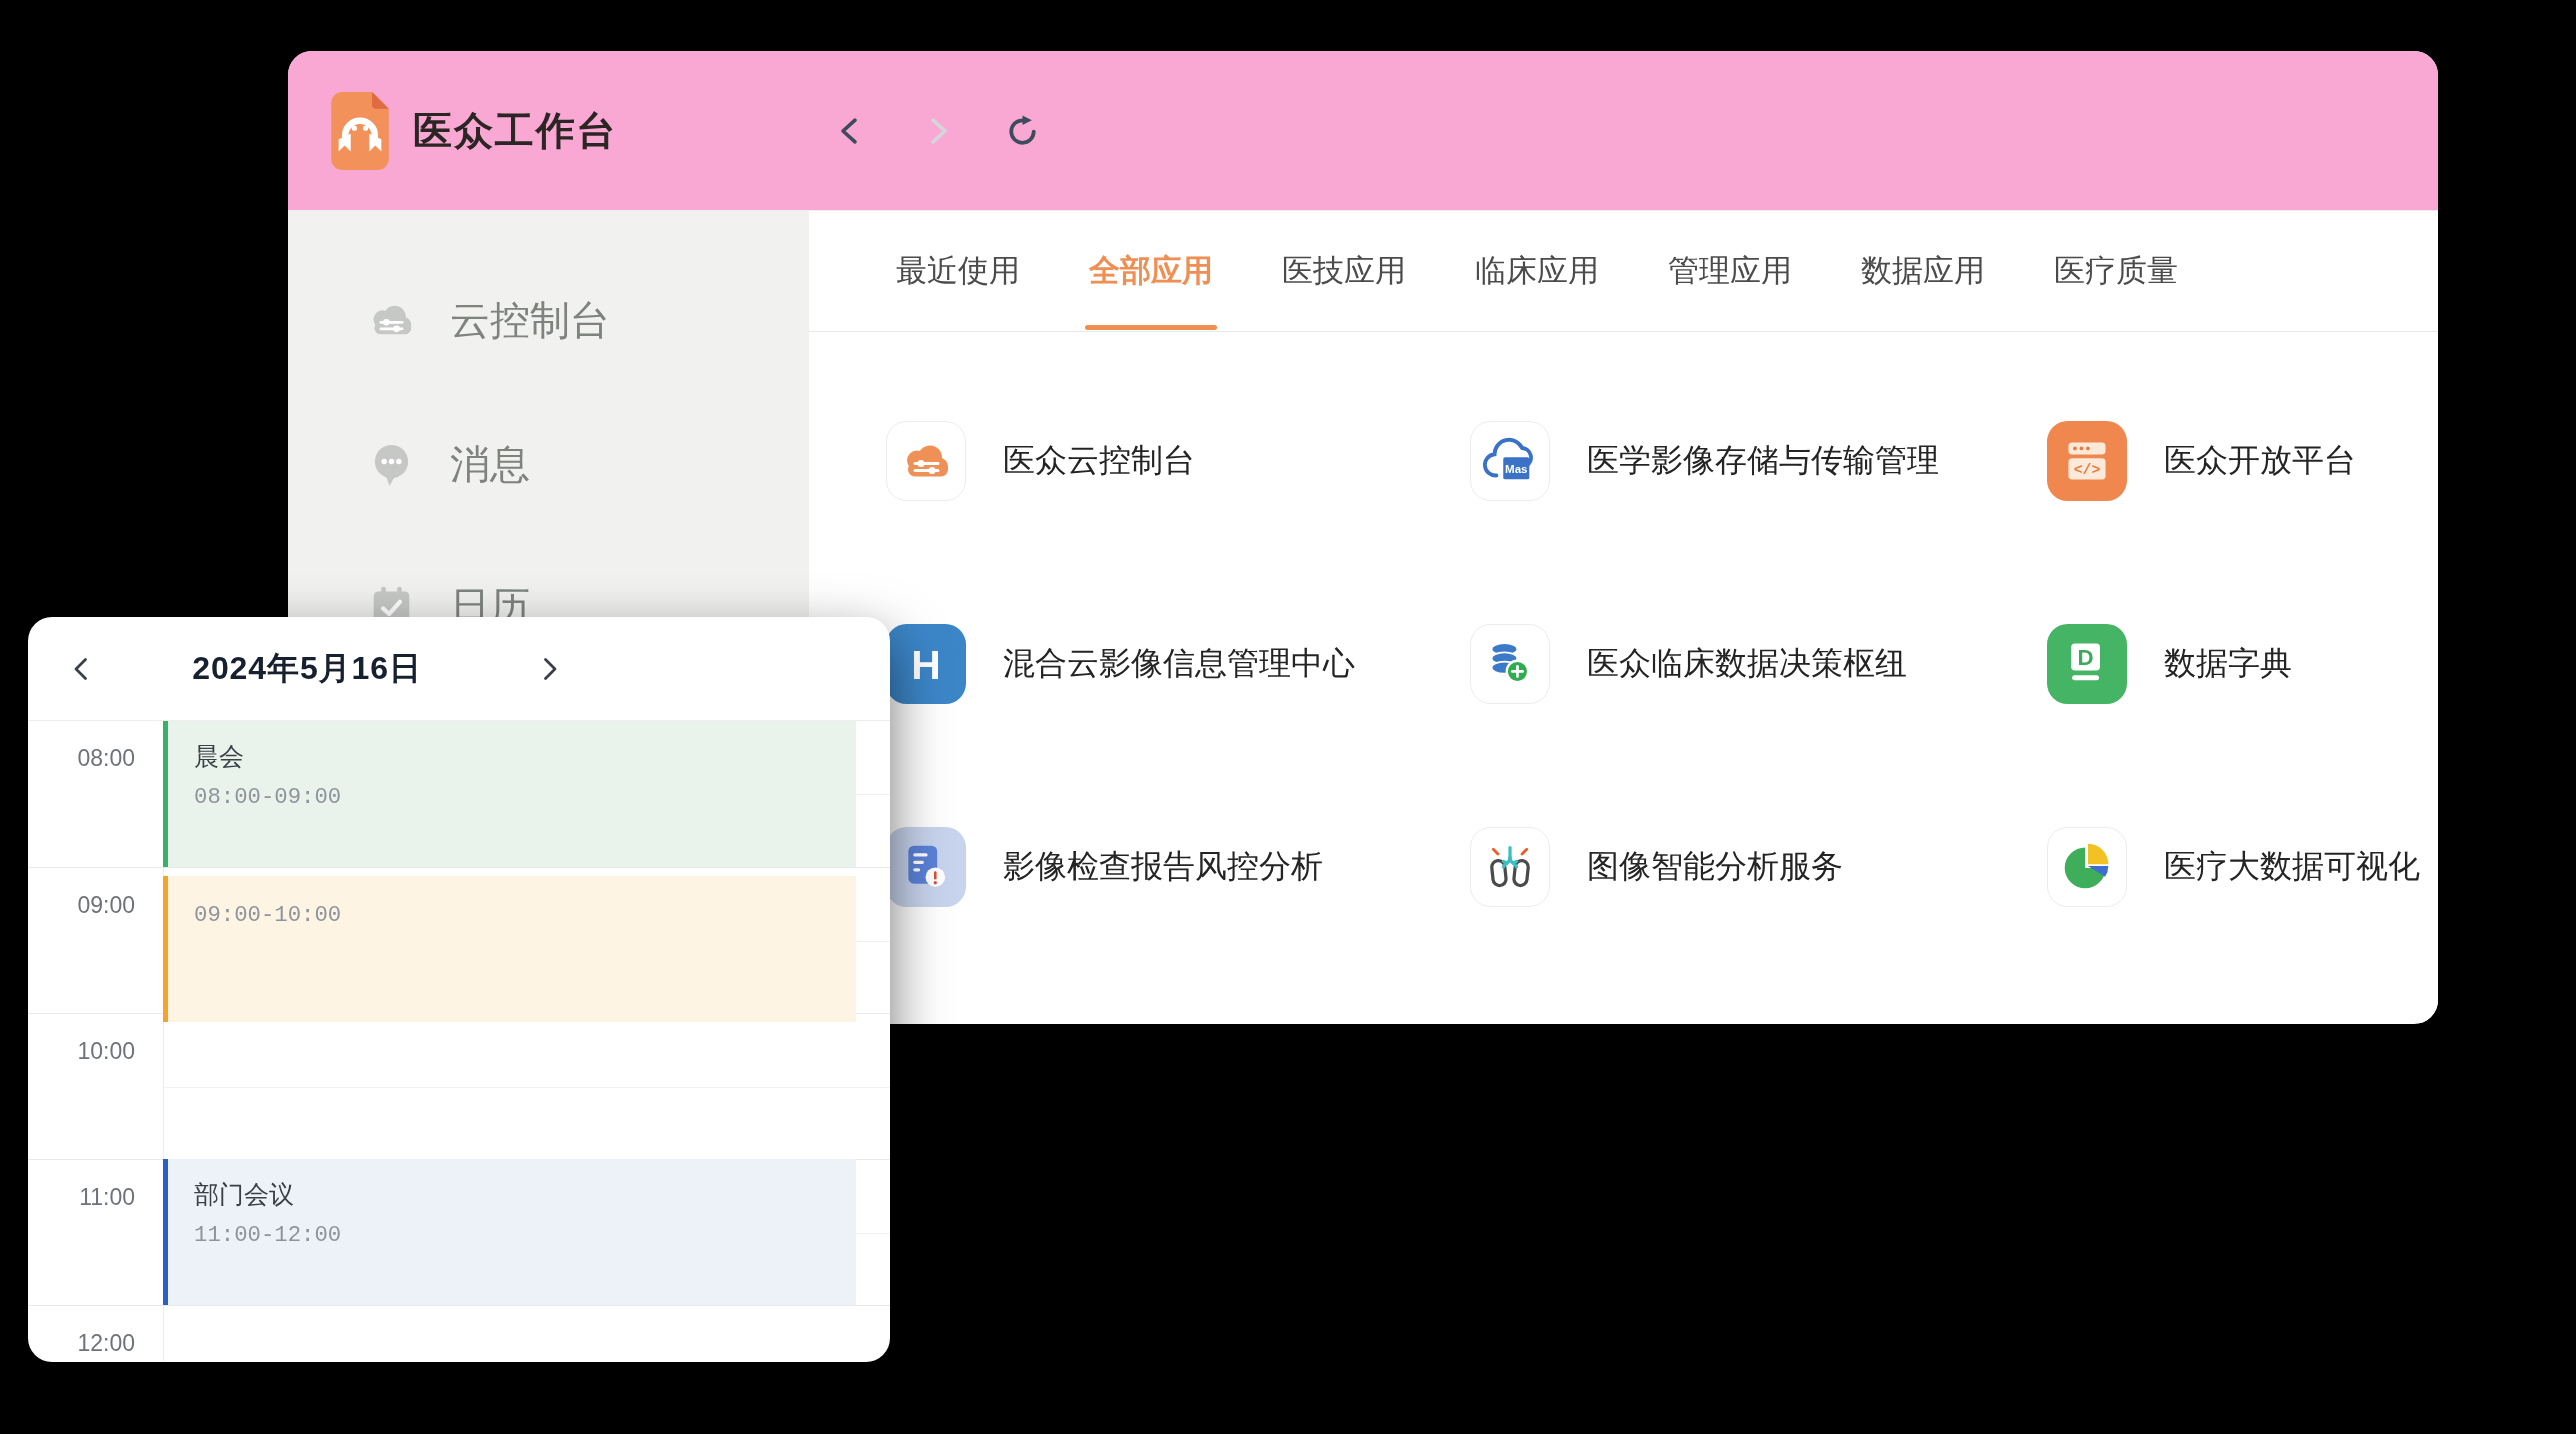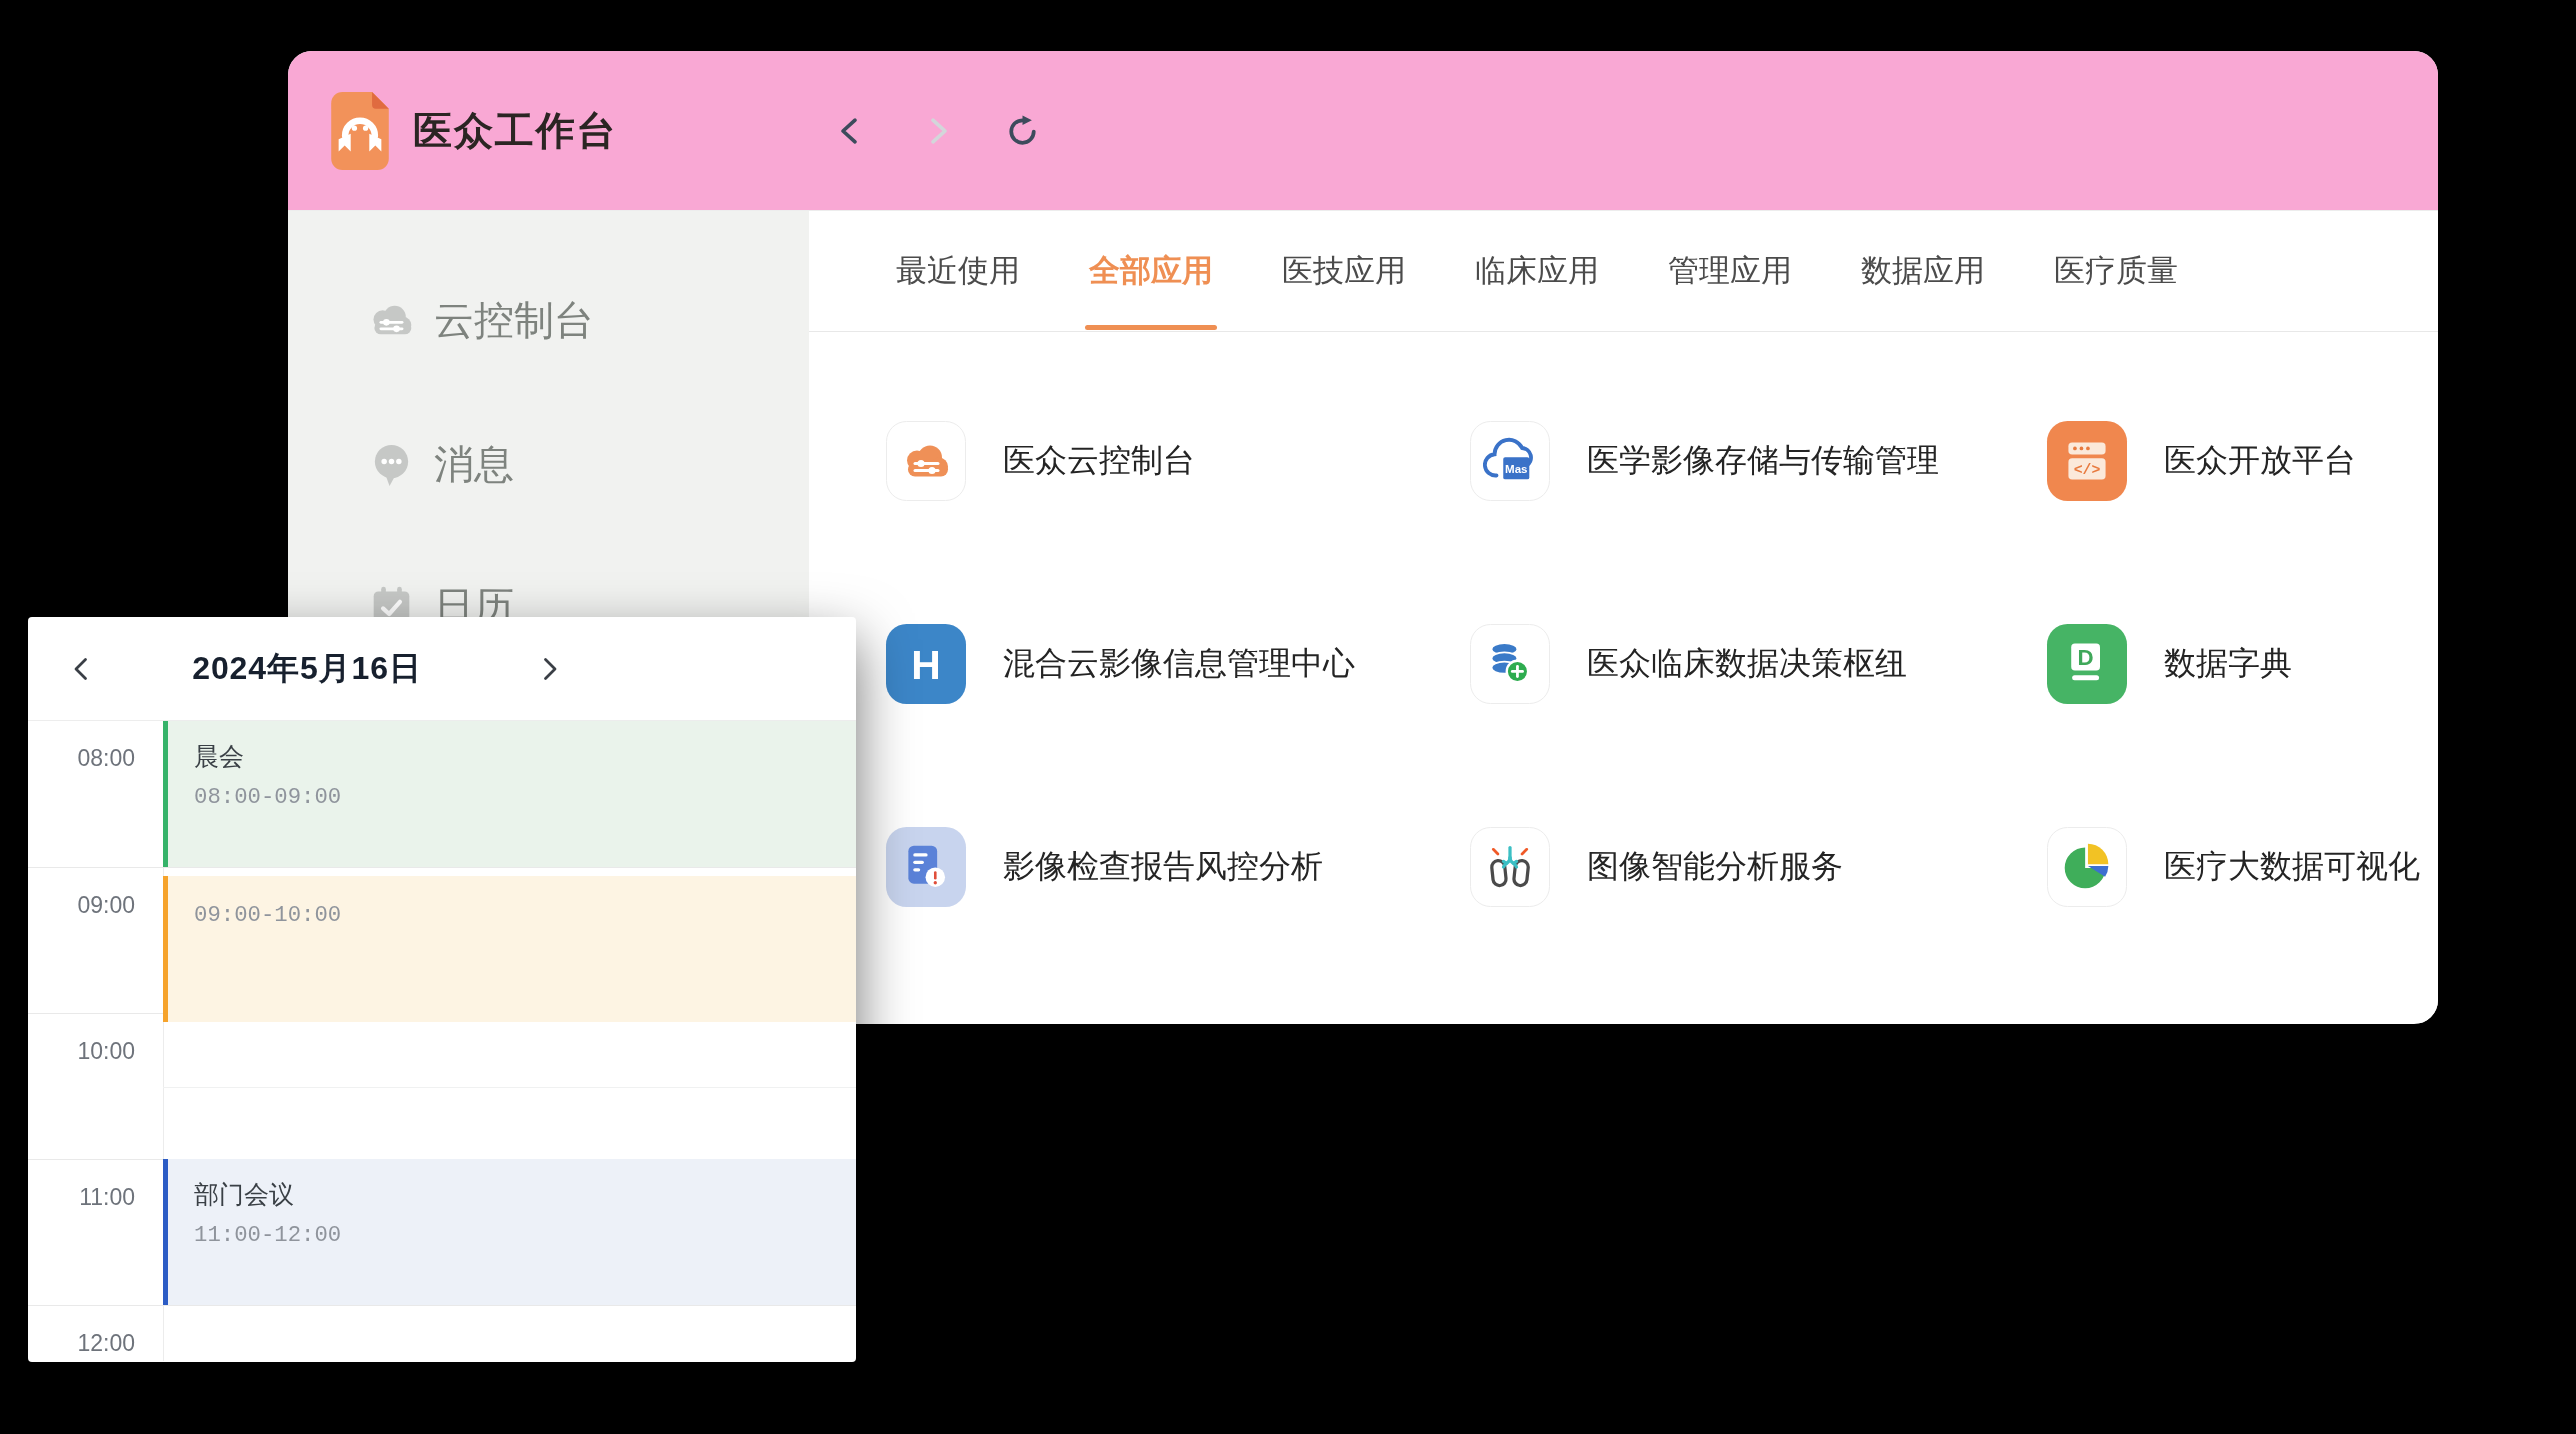--- a/index.html
+++ b/index.html
@@ -20,21 +20,21 @@
   }
   .logo{position:absolute;left:43px;top:41px;width:58px;height:78px;}
   .win-title{
     position:absolute;left:125px;top:0;height:160px;display:flex;align-items:center;
     font-size:39px;font-weight:700;color:#2b2523;letter-spacing:1.9px;
   }
   .nav{position:absolute;left:542px;top:0;height:160px;display:flex;align-items:center;gap:45px;}
   .nav-btn{width:41px;height:41px;display:flex;align-items:center;justify-content:center;cursor:pointer;}
   
   .sidebar{position:absolute;left:0;top:160px;width:521px;height:812px;background:#f1f2f0;}
-  .side-item{position:absolute;left:79px;height:50px;display:flex;align-items:center;gap:19px;cursor:pointer;}
+  .side-item{position:absolute;left:79px;height:50px;display:flex;align-items:center;gap:35px;cursor:pointer;}
   .side-item .ic{width:48px;height:48px;display:flex;align-items:center;justify-content:center;}
   .side-item .lb{font-size:40px;color:#7e837e;}
   
   .content{position:absolute;left:521px;top:160px;width:1629px;height:812px;background:#fff;}
   .tabbar{
     position:absolute;left:0;top:0;width:100%;height:121px;box-sizing:border-box;
     padding-left:87px;display:flex;align-items:stretch;gap:69px;
     border-bottom:0.9px solid #e8e8e8;
   }
   .tab{position:relative;display:flex;align-items:center;font-size:31px;color:#4b4b4b;cursor:pointer;white-space:nowrap;}
@@ -46,21 +46,21 @@
   .app{position:absolute;display:flex;align-items:center;gap:37px;cursor:pointer;}
   .tile{
     width:80px;height:80px;border-radius:20.5px;box-sizing:border-box;flex:0 0 auto;
     display:flex;align-items:center;justify-content:center;
   }
   .tile.white{background:#fff;border:1.9px solid #ececec;}
   .app .lb{font-size:32px;color:#242424;font-weight:500;white-space:nowrap;}
   
   .calendar{
     position:absolute;left:28px;top:617px;width:828px;height:745px;background:#fff;
-    border-radius:4px;overflow:hidden;z-index:10;box-shadow:0 22.3px 56px rgba(0,0,0,.55);
+    border-radius:24px;overflow:hidden;z-index:10;box-shadow:0 22.3px 56px rgba(0,0,0,.55);padding-left:34px;
   }
   .cal-header{position:absolute;left:0;top:0;width:100%;height:104px;border-bottom:0.9px solid #ededed;box-sizing:border-box;}
   .cal-arrow{position:absolute;top:0;height:104px;width:56px;display:flex;align-items:center;justify-content:center;cursor:pointer;}
   .cal-arrow.prev{left:26px;}
   .cal-arrow.next{left:493px;}
   .cal-date{
     position:absolute;left:102px;top:0;width:354px;height:104px;display:flex;align-items:center;justify-content:center;
     font-size:32px;font-weight:600;color:#17202e;letter-spacing:0.9px;
   }
   .cal-grid{position:absolute;left:0;top:104px;width:100%;height:640px;}

